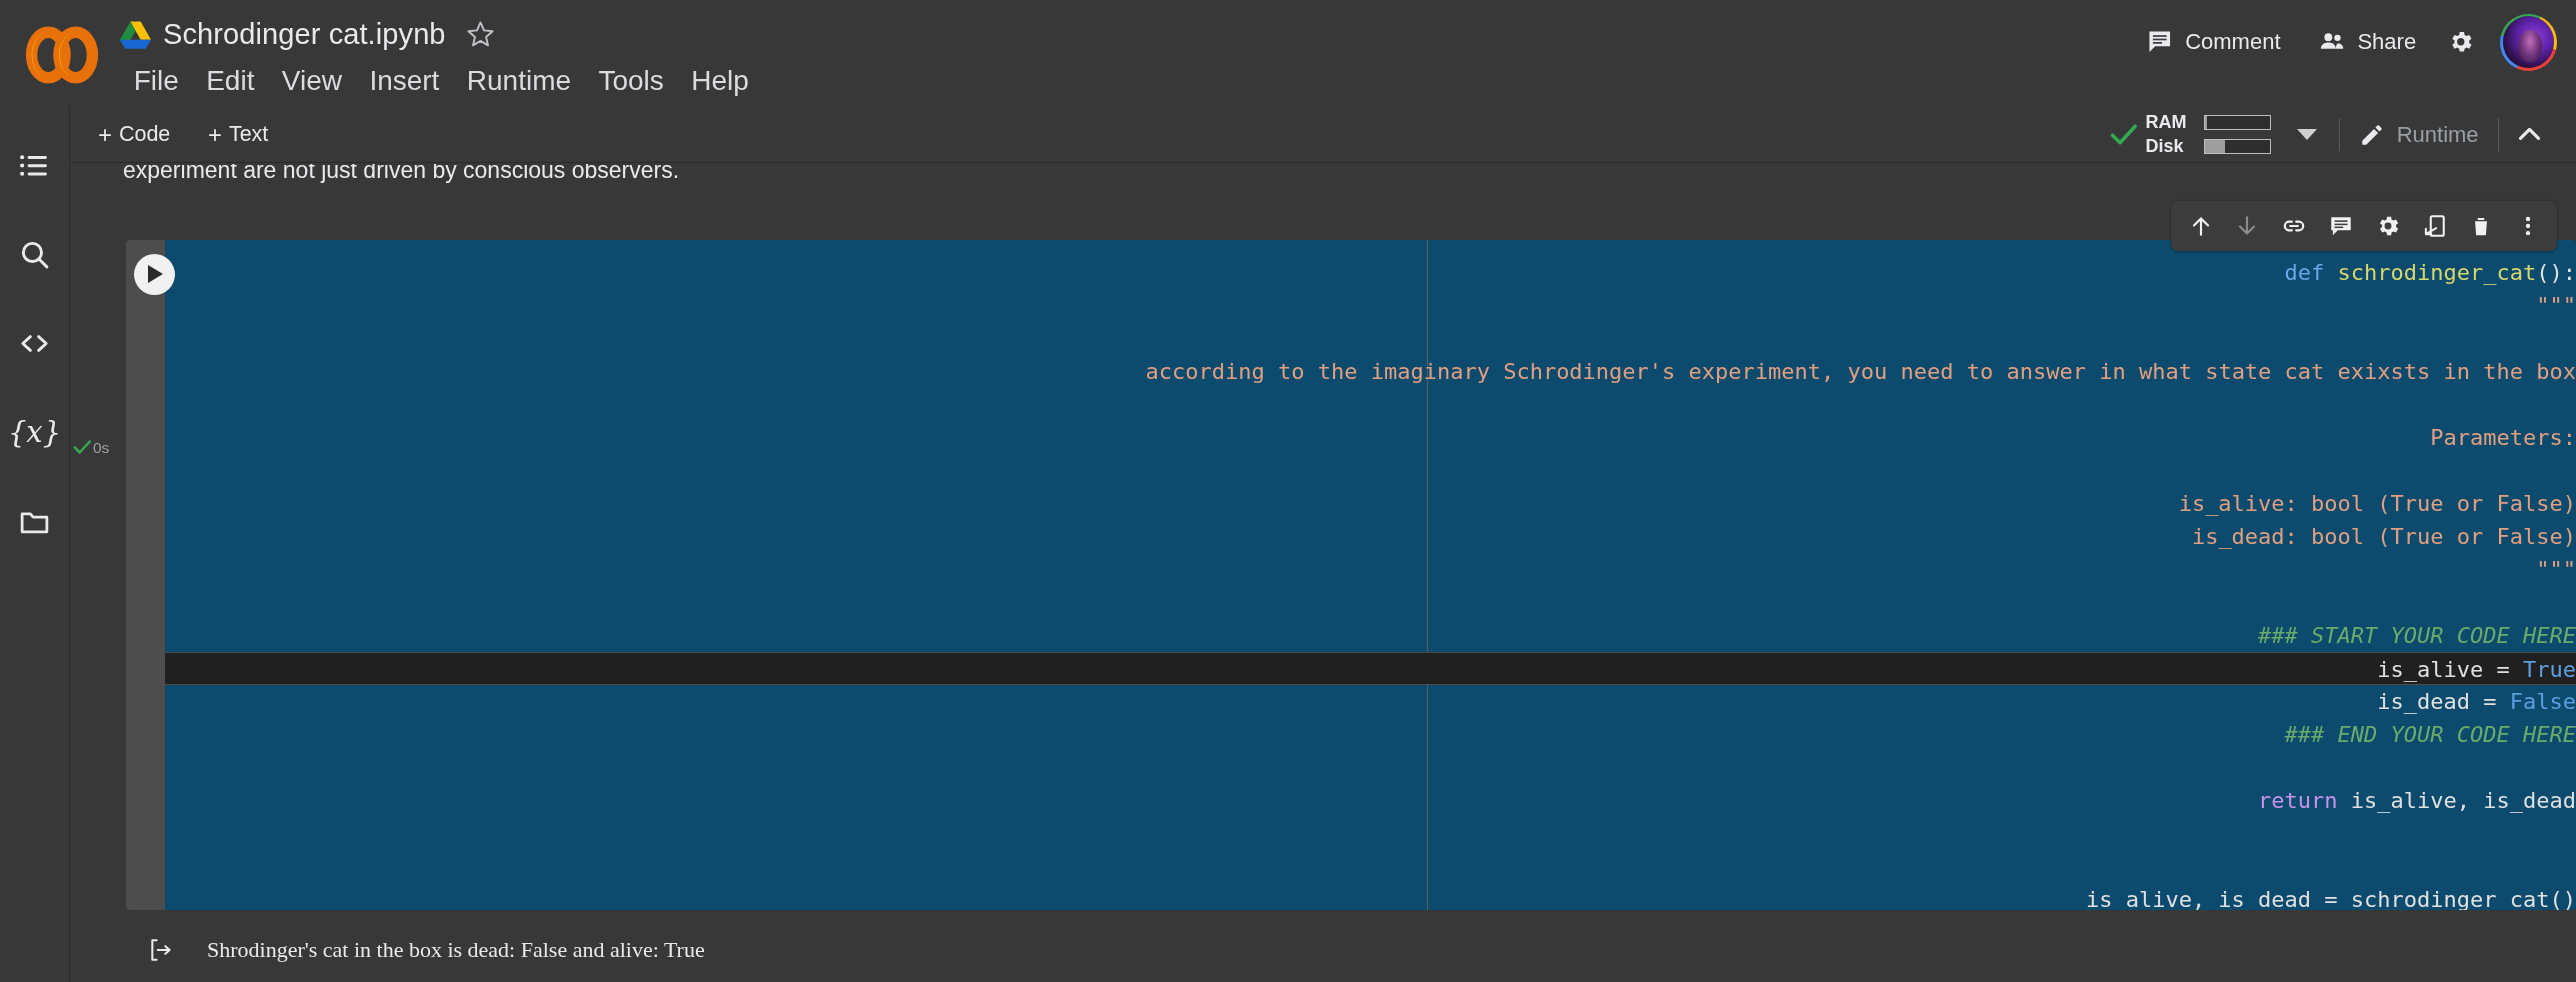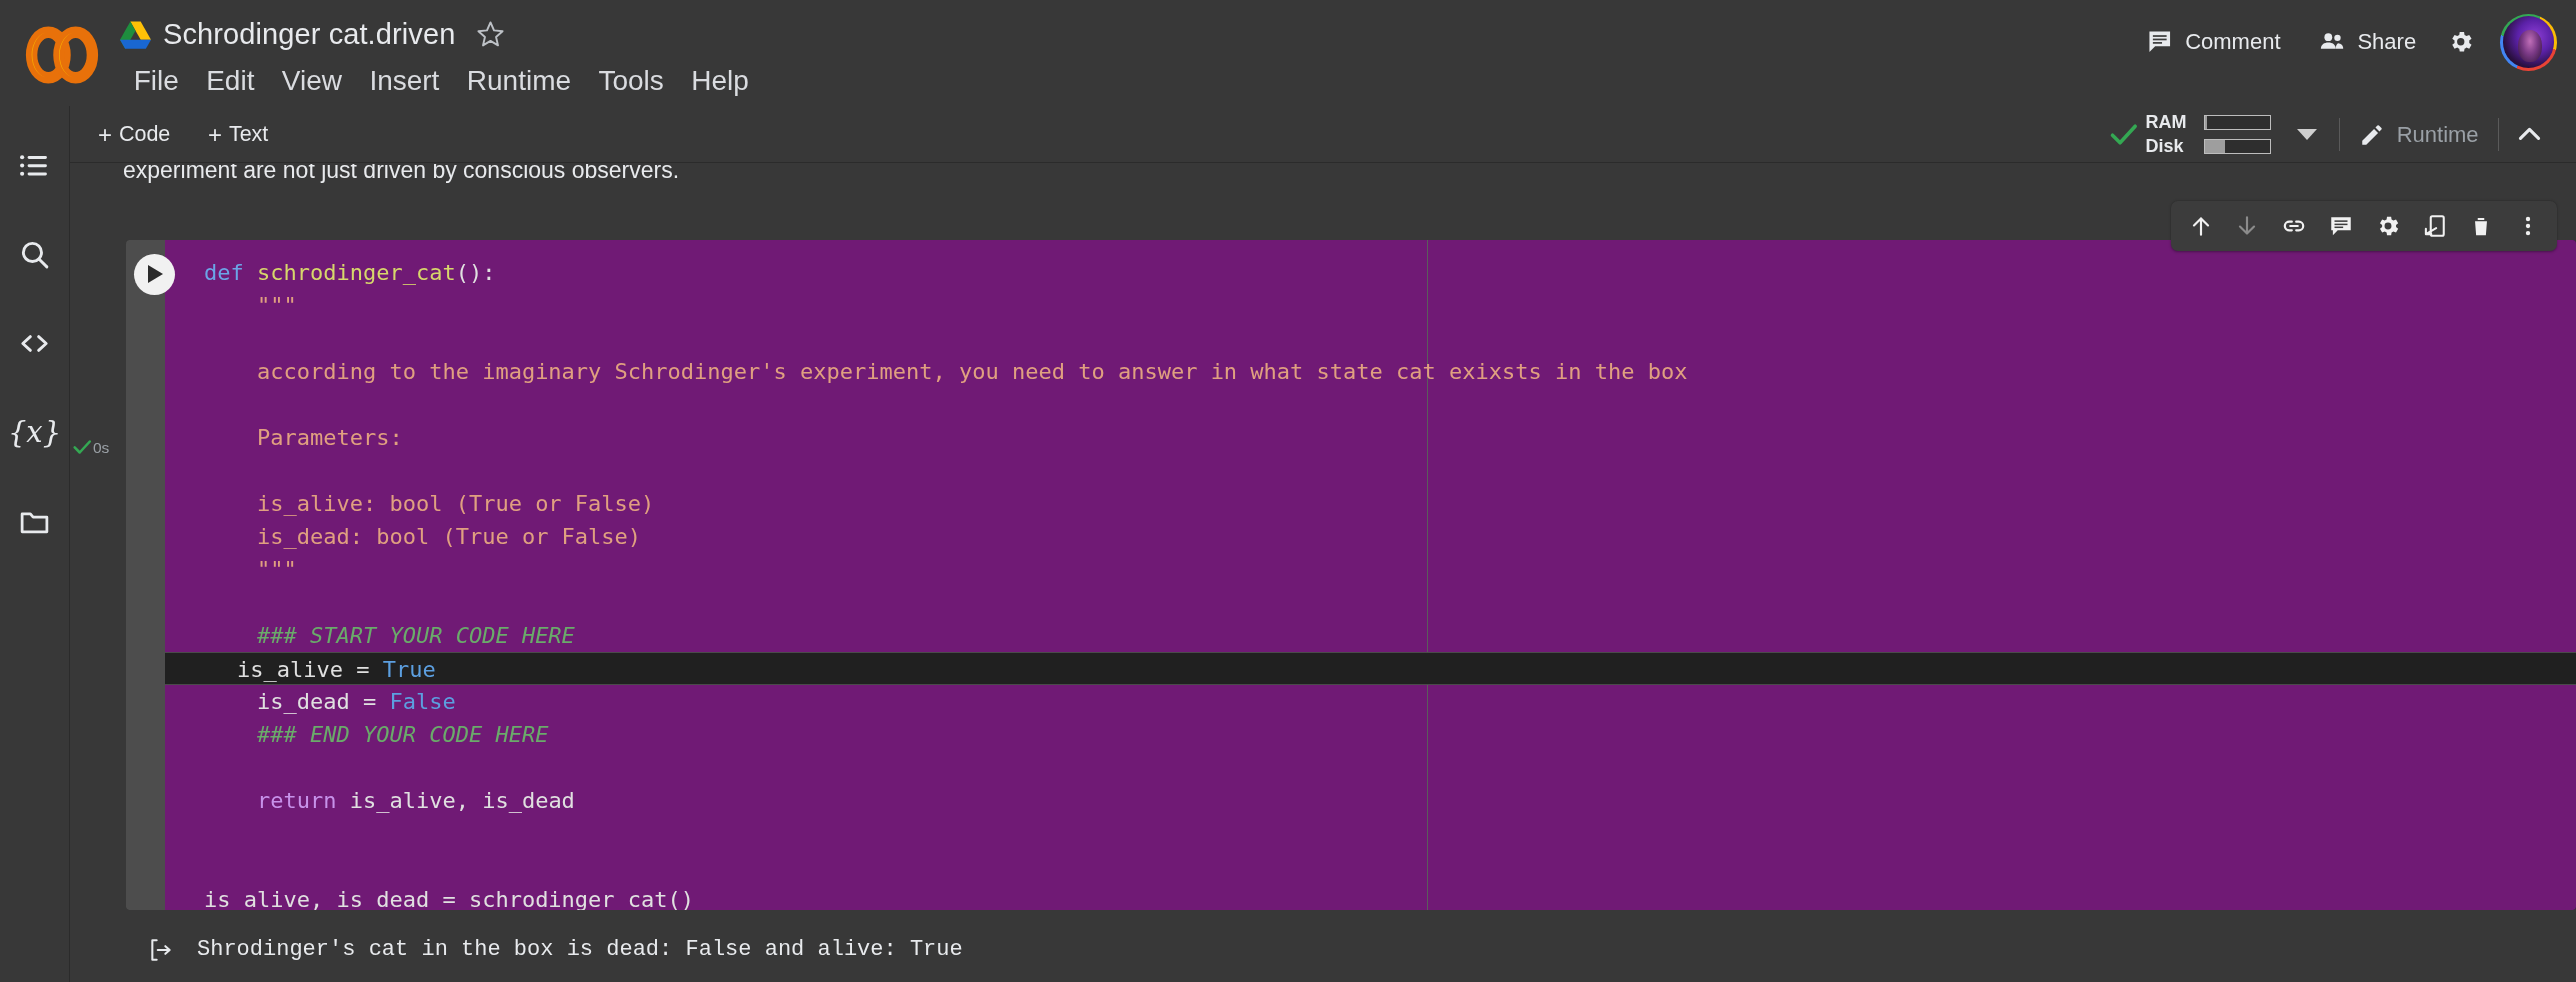--- a/index.html
+++ b/index.html
@@ -191,21 +191,21 @@
     z-index: 3;
   }
   .run-tri {
     width: 0; height: 0; margin-left: 3.4px;
     border-top: 9.4px solid transparent;
     border-bottom: 9.4px solid transparent;
     border-left: 15.5px solid #2b2b2b;
   }
   .editor {
     position: absolute; left: 39px; top: 0; right: 0; bottom: 0;
-    background: #701a75; padding: 15.5px 0 0 0; overflow: hidden;
+    background: #0c4a6e; padding: 15.5px 0 0 0; overflow: hidden; text-align: right;
   }
   .ruler {
     position: absolute; left: 1262px; top: 0; bottom: 0;
     width: 0.9px; background: #5c5c5c;
   }
   .code {
     font-family: "DejaVu Sans Mono", "Liberation Mono", monospace;
     font-size: 22px; line-height: 33px;
     color: #e0e0e0; white-space: pre; position: relative;
   }
@@ -226,22 +226,22 @@
   .plain { color: #e0e0e0; }
 
   
   .output-area {
     position: absolute; left: 55px; top: 677px;
     width: 2450px; height: 65px; background: #383838;
     display: flex; align-items: center;
   }
   .out-icon { width: 26px; height: 26px; margin-left: 22px; }
   .out-text {
-    margin-left: 23px; color: #e8eaed;
-    font-family: Liberation Mono, monospace;
+    margin-left: 33px; color: #e8eaed;
+    font-family: Liberation Serif, serif;
     font-size: 22px; white-space: pre;
   }
 </style>
 </head>
 <body>
 
 <div class="topbar">
 
   <svg class="colab-logo" viewBox="0 0 100 100">
     <g fill="none" stroke="#e8710a" stroke-width="15">
@@ -251,21 +251,21 @@
     <path d="M32 20 a22 30 0 0 0 0 60 a14 20 0 0 1 0 -60z" fill="#f9ab00"></path>
     <path d="M68 20 a22 30 0 0 0 0 60 a14 20 0 0 1 0 -60z" fill="#f9ab00"></path>
   </svg>
 
   <div class="title-row">
     <svg class="drive-icon" viewBox="0 0 48 44">
       <path d="M16 2 L32 2 L48 30 L32 30 Z" fill="#ffc107"></path>
       <path d="M16 2 L0 30 L8 44 L24 16 Z" fill="#1e8e3e"></path>
       <path d="M0 30 L48 30 L40 44 L8 44 Z" fill="#1967d2"></path>
     </svg>
-    <div class="doc-title">Schrodinger cat.driven</div>
+    <div class="doc-title">Schrodinger cat.ipynb</div>
     <svg class="star-icon" viewBox="0 0 24 24">
       <path d="M12 2 L14.9 8.6 L22 9.3 L16.6 14 L18.2 21 L12 17.3 L5.8 21 L7.4 14 L2 9.3 L9.1 8.6 Z" fill="none" stroke="#bdc1c6" stroke-width="1.6" stroke-linejoin="round"></path>
     </svg>
   </div>
 
   <div class="menubar">
     <div class="menu-item">File</div>
     <div class="menu-item">Edit</div>
     <div class="menu-item">View</div>
     <div class="menu-item">Insert</div>

